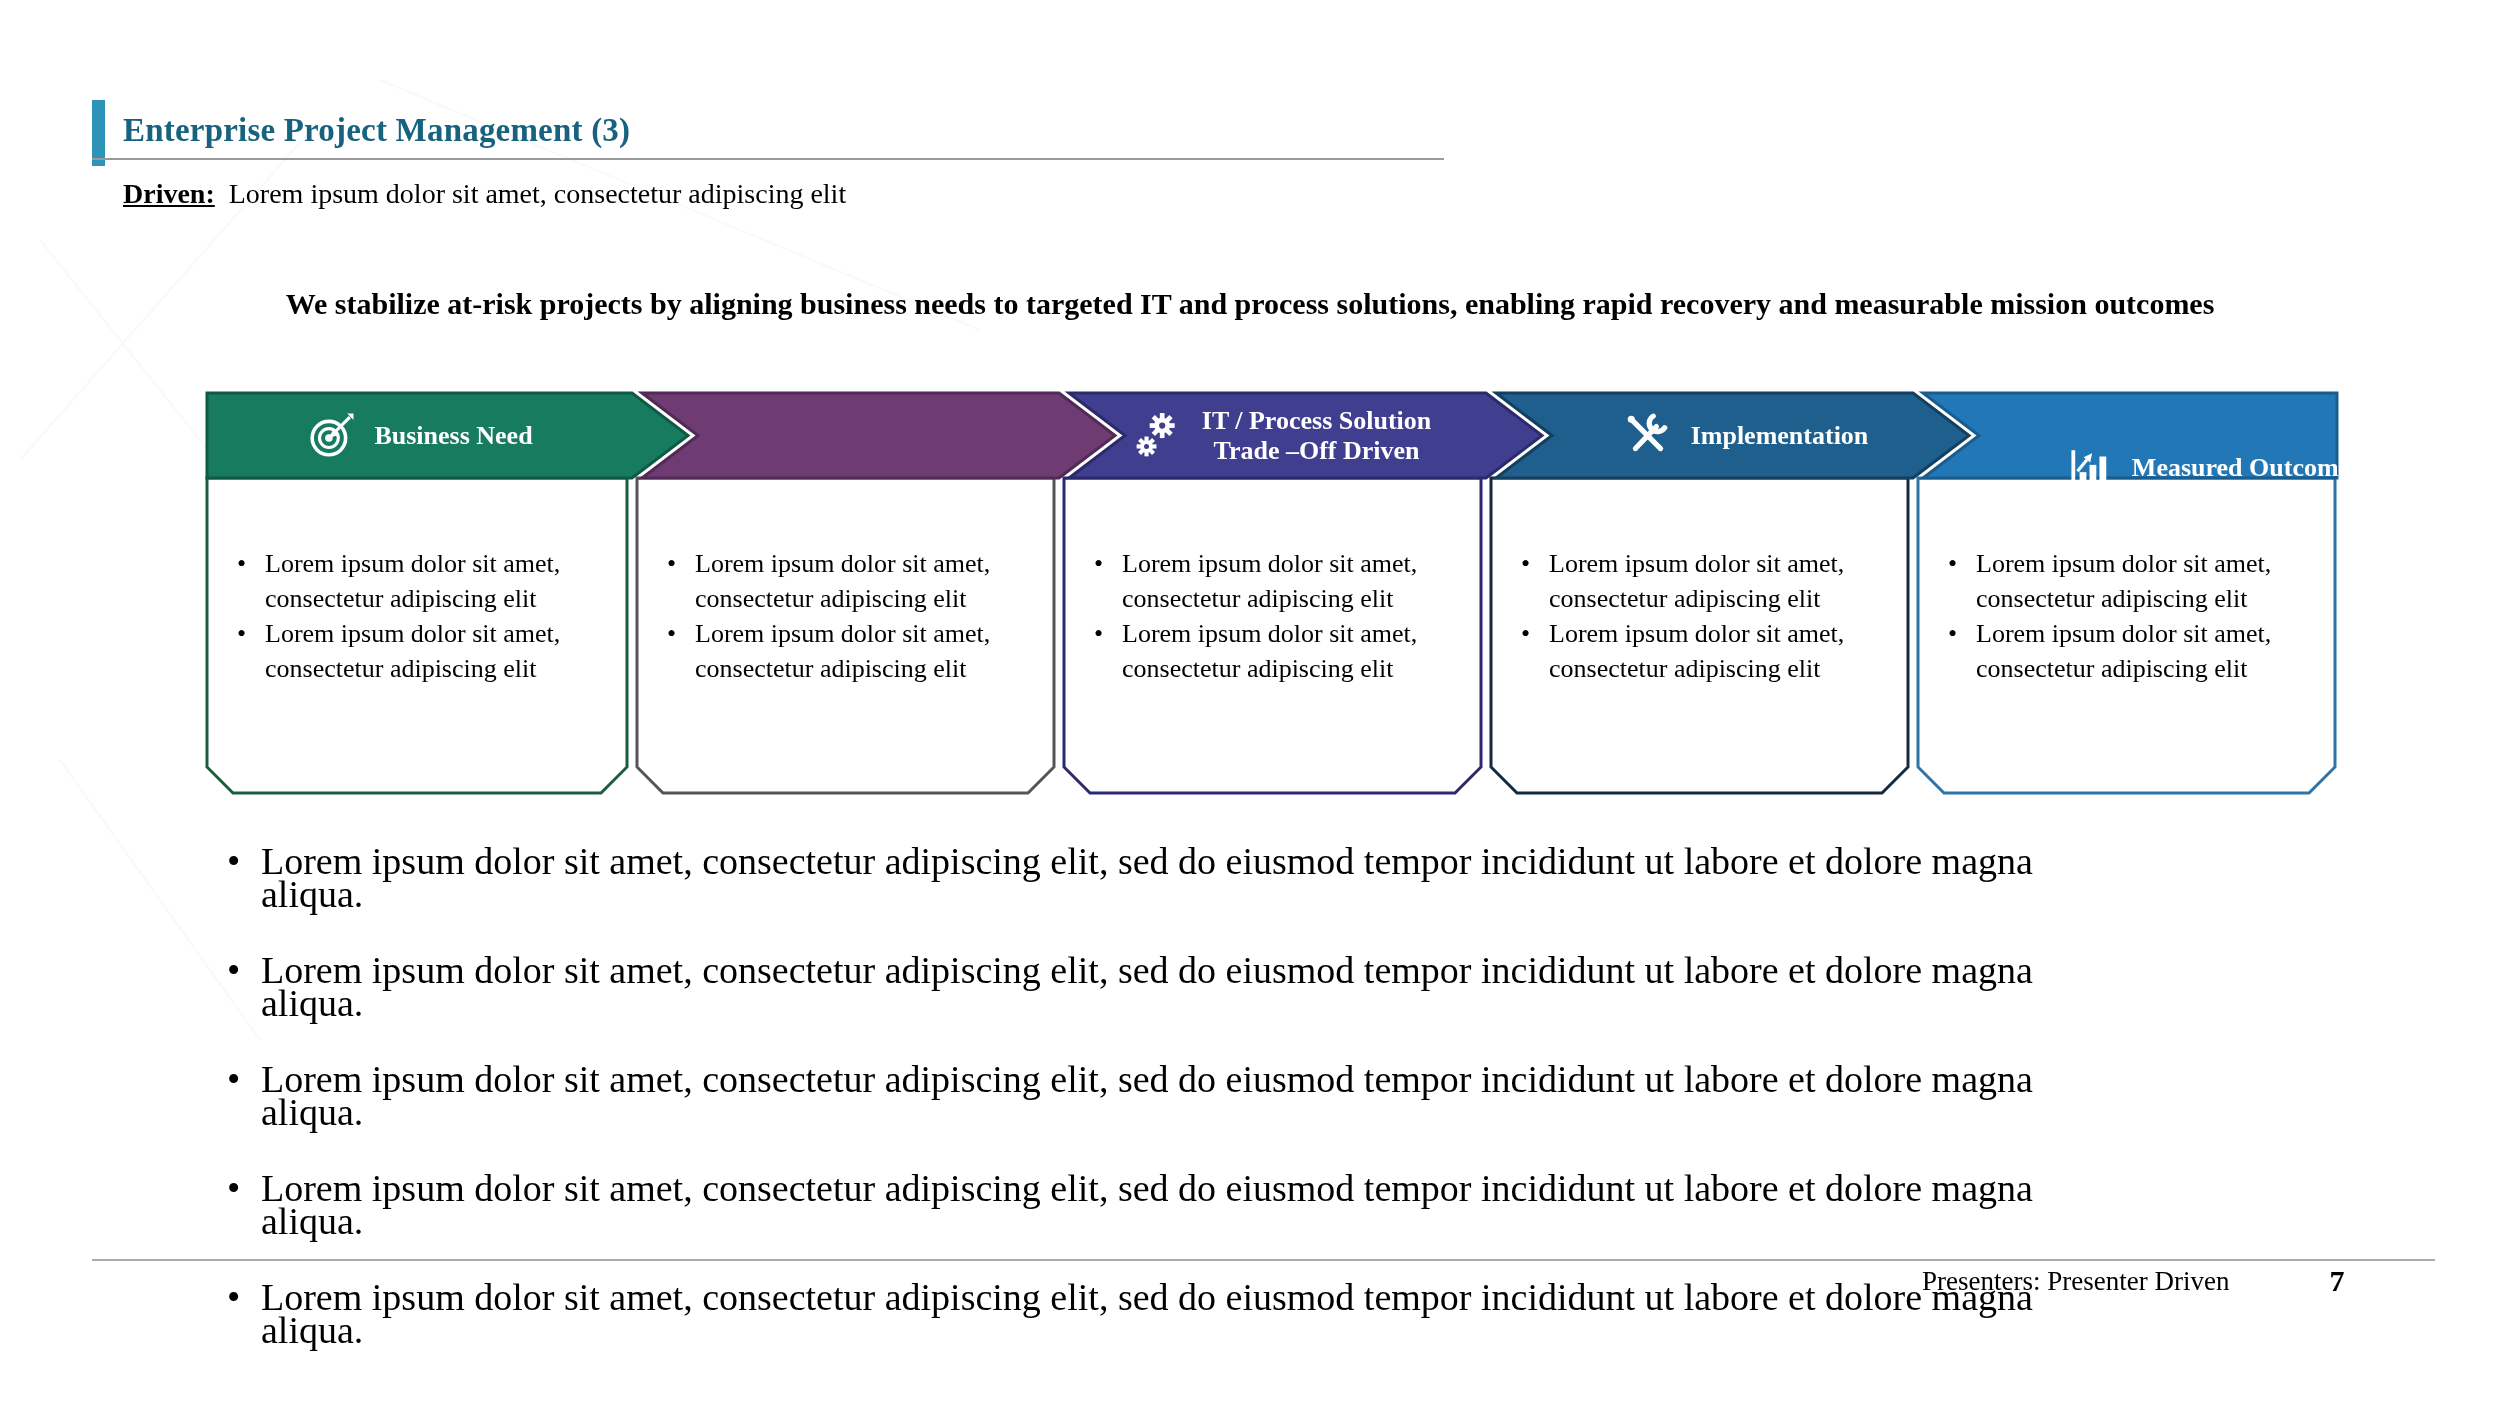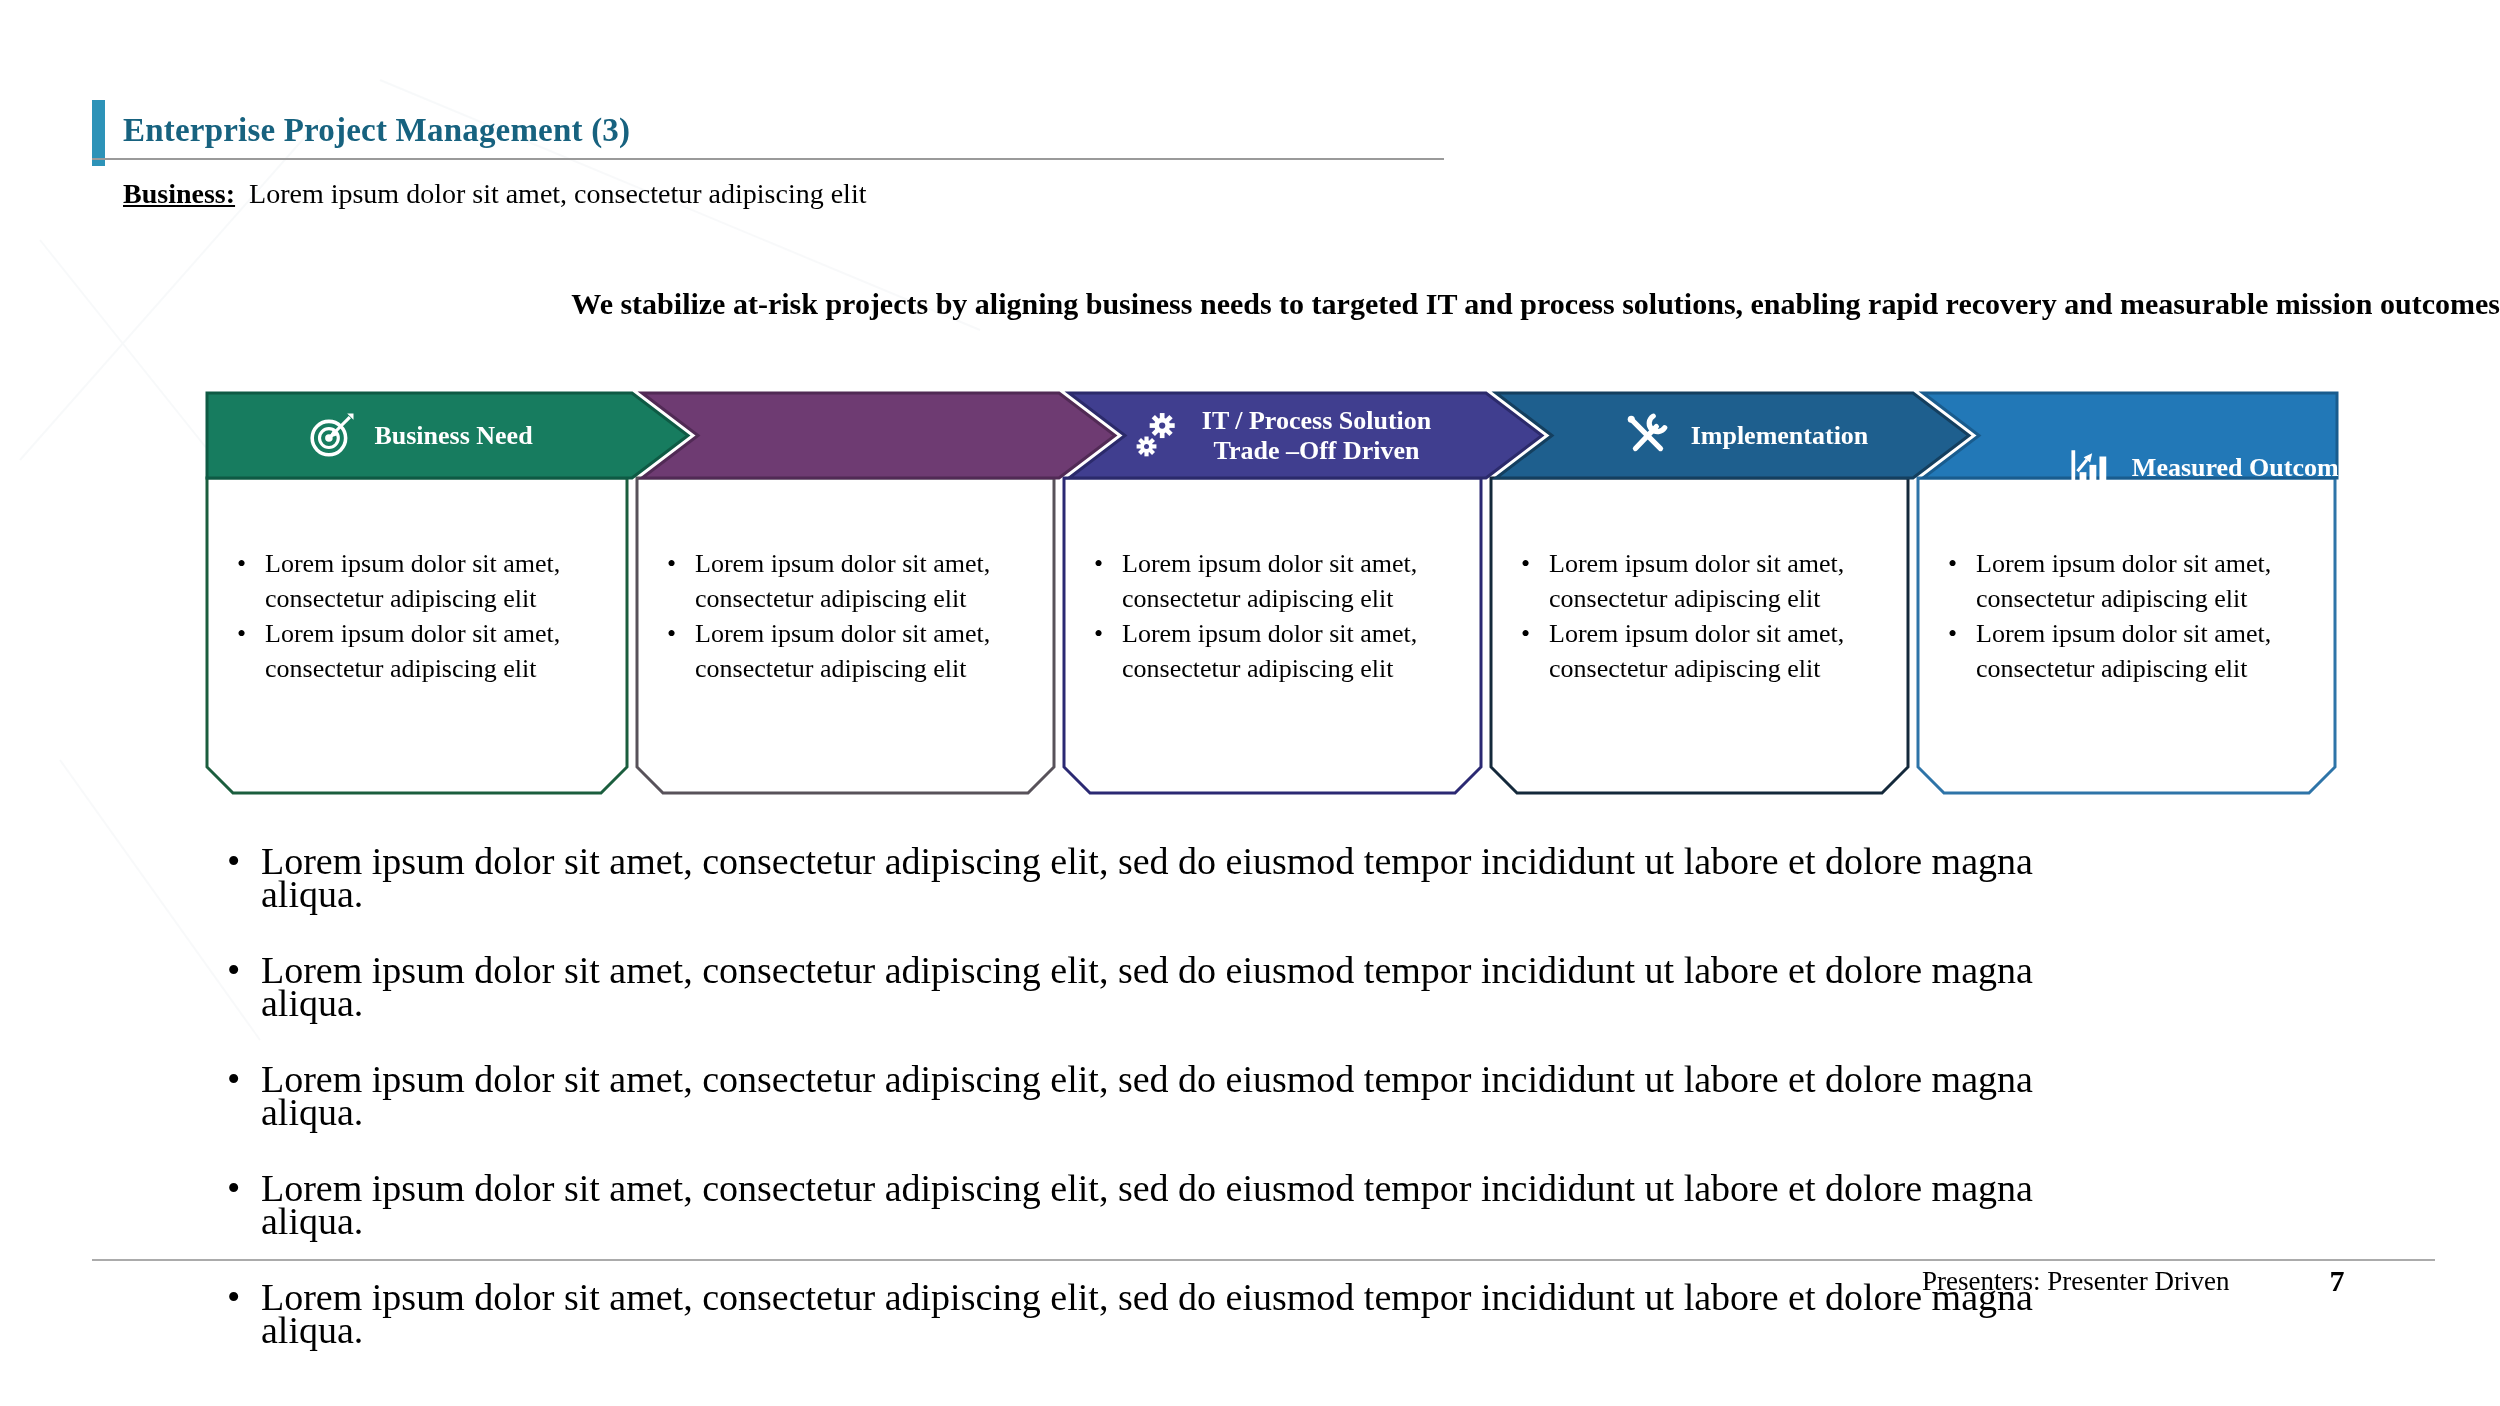--- a/index.html
+++ b/index.html
@@ -11,21 +11,21 @@
   .bg-deco{position:absolute;left:0;top:0;width:2500px;height:1406px;pointer-events:none;}
 
   
   .accent-bar{position:absolute;left:92px;top:100px;width:13px;height:66px;background:#2D93B8;}
   .slide-title{position:absolute;left:123px;top:112px;font-size:33px;font-weight:bold;color:#17627F;letter-spacing:0.2px;}
   .title-rule{position:absolute;left:92px;top:158px;width:1352px;height:2px;background:#9a9a9a;}
   .subhead{position:absolute;left:123px;top:178px;font-size:28px;}
   .subhead .lbl{font-weight:bold;text-decoration:underline;}
   .subhead .txt{margin-left:14px;}
 
-  .statement{position:absolute;left:0;top:287px;width:2500px;text-align:right;font-size:30px;font-weight:bold;}
+  .statement{position:absolute;left:0;top:287px;width:2500px;text-align:center;font-size:30px;font-weight:bold;}
 
   
   .diagram{position:absolute;left:205px;top:391px;width:2134px;height:406px;}
   .diagram svg.shapes{position:absolute;left:0;top:0;}
   .hdr{position:absolute;top:0;height:89px;display:flex;align-items:center;justify-content:center;gap:20px;color:#fff;}
   .hdr .lab{font-size:26px;font-weight:bold;line-height:30px;}
   .hdr .lab2{font-size:26px;font-weight:bold;line-height:30px;text-align:center;}
   .hdr svg{flex:0 0 auto;display:block;}
   .bodytxt{position:absolute;top:155px;height:245px;box-sizing:border-box;padding:0 26px;}
   .bodytxt ul{list-style:none;margin:0;padding:0;}
@@ -52,21 +52,21 @@
     <line x1="40" y1="240" x2="360" y2="640"></line>
     <line x1="380" y1="80" x2="980" y2="330"></line>
     <line x1="60" y1="760" x2="260" y2="1040"></line>
   </g>
 </svg>
 
 <div class="accent-bar"></div>
 <div class="slide-title">Enterprise Project Management (3)</div>
 <div class="title-rule"></div>
 <div class="subhead">
-  <span class="lbl">Business:</span><span class="txt">Lorem ipsum dolor sit amet, consectetur adipiscing elit</span>
+  <span class="lbl">Driven:</span><span class="txt">Lorem ipsum dolor sit amet, consectetur adipiscing elit</span>
 </div>
 
 <div class="statement">We stabilize at-risk projects by aligning business needs to targeted IT and process solutions, enabling rapid recovery and measurable mission outcomes</div>
 
 <div class="diagram">
   <svg class="shapes" width="2134" height="406" viewBox="0 0 2134 406">
 
     <path fill="#ffffff" stroke-width="3" d="M 2 87 L 422 87 L 422 376 L 396 402 L 28 402 L 2 376 Z" stroke="#1B5E3E"></path>
     <path fill="#ffffff" stroke-width="3" d="M 432 87 L 849 87 L 849 376 L 823 402 L 458 402 L 432 376 Z" stroke="#58525A"></path>
     <path fill="#ffffff" stroke-width="3" d="M 859 87 L 1276 87 L 1276 376 L 1250 402 L 885 402 L 859 376 Z" stroke="#2B2973"></path>

